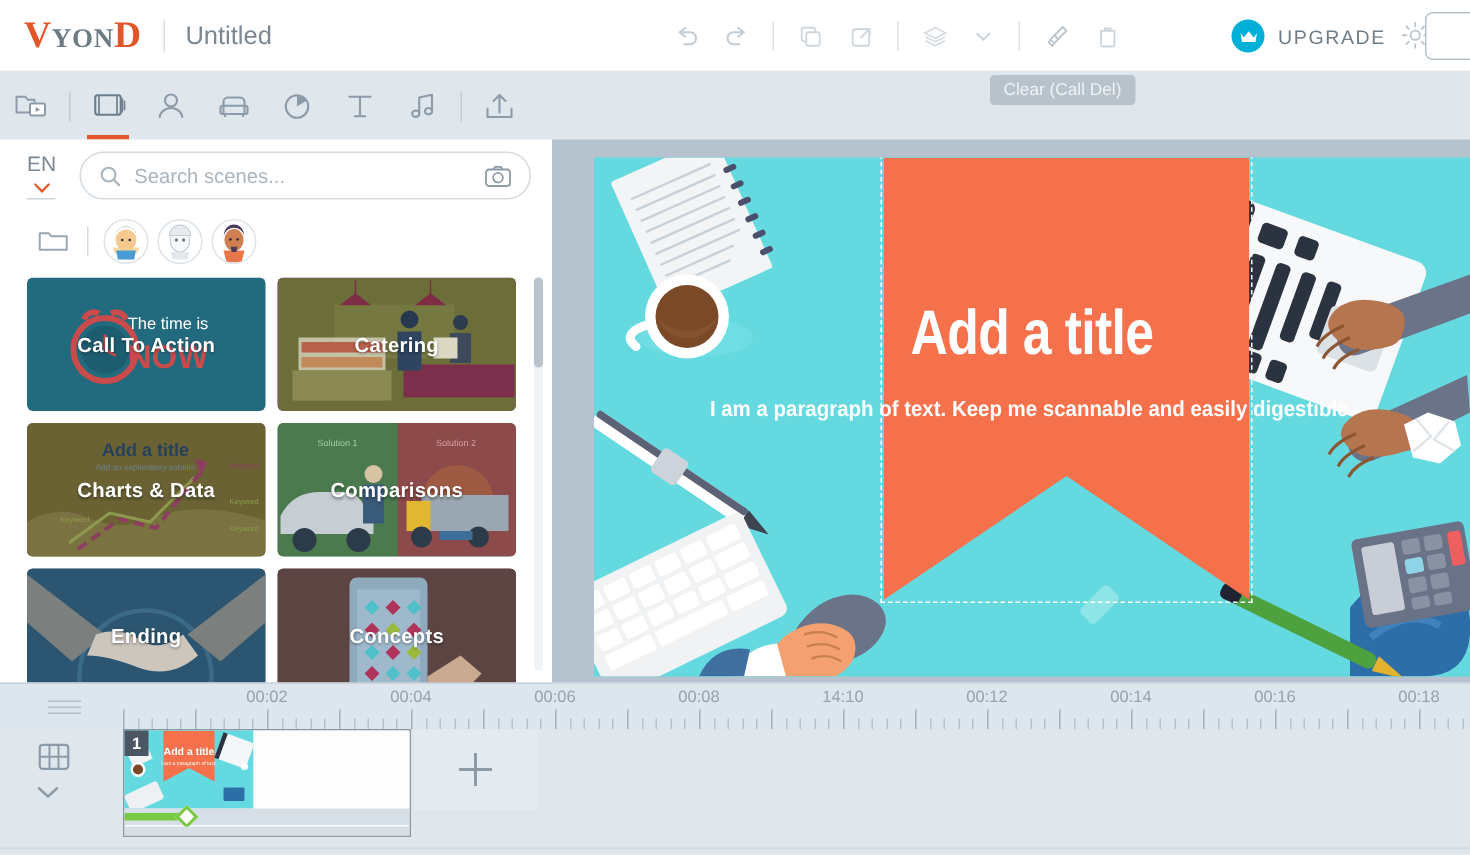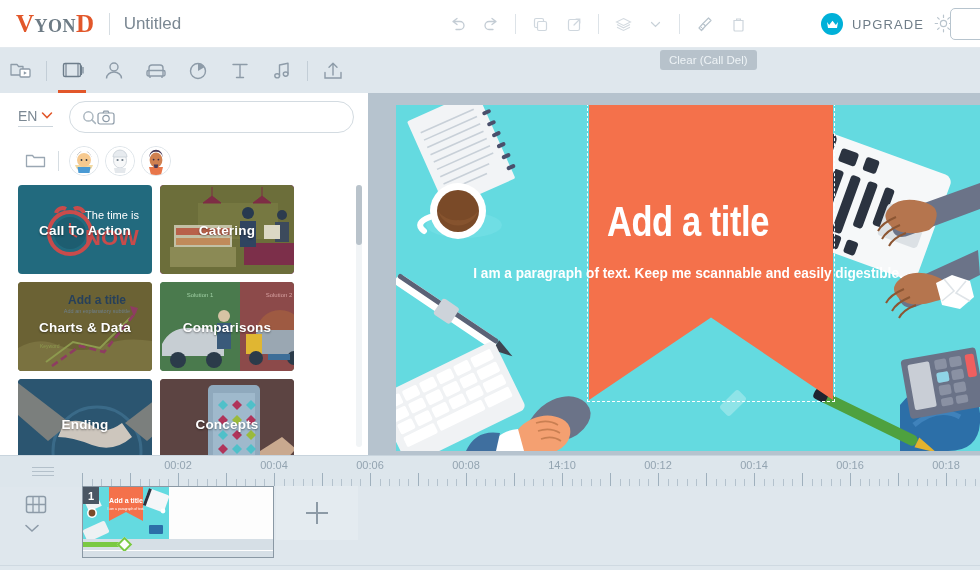--- a/index.html
+++ b/index.html
@@ -76,21 +76,21 @@
     background: #b7c2cb; color: #eef3f6; font-size: 11.5px;
     border-radius: 3px; white-space: nowrap;
   }
 
   
   .leftpanel {
     position: absolute; left: 0; top: 93px; width: 368px; height: 362px;
     background: #ffffff;
   }
   .searchrow { display: flex; align-items: center; height: 48px; padding: 0 14px 0 18px; }
-  .lang { display: flex; align-items: center; gap: 4px; border-bottom: 1px solid #ccd5dc; padding-bottom: 2px; }
+  .lang { display: flex; align-items: center; gap: 4px; border-bottom: 1px solid #ccd5dc; padding-bottom: 2px; flex-direction: column; }
   .lang-txt { font-size: 14px; color: #7b8893; }
   .searchbox {
     flex: 1; margin-left: 16px; height: 32px; border: 1px solid #d3dbe1;
     border-radius: 17px; display: flex; align-items: center; padding: 0 12px;
     background: #fff;
   }
   .search-input {
     flex: 1; border: none; outline: none; font-size: 13.5px; color: #8d9aa4;
     margin-left: 8px; background: transparent; font-family: "Liberation Sans", sans-serif;
   }
@@ -108,21 +108,21 @@
     height: 3px; background: #e2572a;
   }
   .avatar svg { display: block; }
 
   .scenegrid {
     position: absolute; left: 0; top: 92px; width: 368px; height: 270px;
     overflow: hidden; padding: 0 18px;
   }
   .grid-inner { display: flex; flex-wrap: wrap; gap: 8px; }
   .scene-card {
-    position: relative; width: 134px; height: 89px; border-radius: 4px;
+    position: relative; width: 159px; height: 89px; border-radius: 4px;
     overflow: hidden; cursor: default;
   }
   .scene-label {
     position: absolute; left: 0; right: 0; top: 50%; transform: translateY(-50%);
     text-align: center; color: #fff; font-size: 13.5px; font-weight: bold;
     text-shadow: 0 1px 2px rgba(0,0,0,.45); letter-spacing: .2px;
   }
   .scrolltrack {
     position: absolute; right: 6px; top: 92px; width: 6px; height: 262px;
     background: #f1f4f6; border-radius: 3px;
@@ -365,20 +365,21 @@
         <span class="lang-txt">EN</span>
         <svg width="12" height="9" viewBox="0 0 12 9">
             <path d="M1.5 2 L6 6.6 L10.5 2" fill="none" stroke="#e2572a" stroke-width="1.5" stroke-linecap="round"></path>
           </svg>
       </div>
       <div class="searchbox">
         <svg width="15" height="15" viewBox="0 0 15 15">
             <circle cx="6.4" cy="6.4" r="4.6" fill="none" stroke="#aab6bf" stroke-width="1.4"></circle>
             <path d="M9.9 9.9 L13.4 13.4" stroke="#aab6bf" stroke-width="1.5" stroke-linecap="round"></path>
           </svg>
+        <input class="search-input" placeholder="Search scenes..." style="">
         <svg width="18" height="15" viewBox="0 0 18 15">
             <rect x="1" y="3" width="16" height="11" rx="2" fill="none" stroke="#8d9ba8" stroke-width="1.2"></rect>
             <circle cx="9" cy="8.5" r="3.2" fill="none" stroke="#8d9ba8" stroke-width="1.2"></circle>
             <path d="M6 3 L7 1.2 h4 L12 3" fill="none" stroke="#8d9ba8" stroke-width="1.2"></path>
           </svg>
       </div>
     </div>
 
     <div class="tabsrow">
       <div class="folder-tab">

